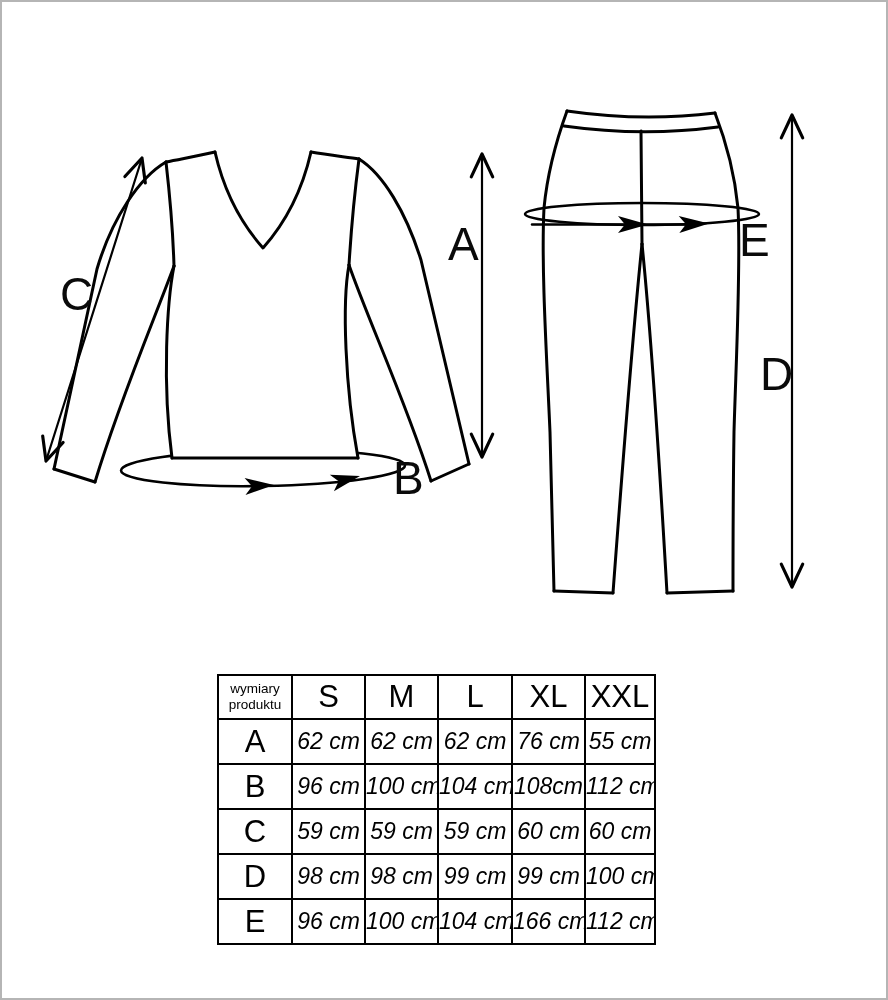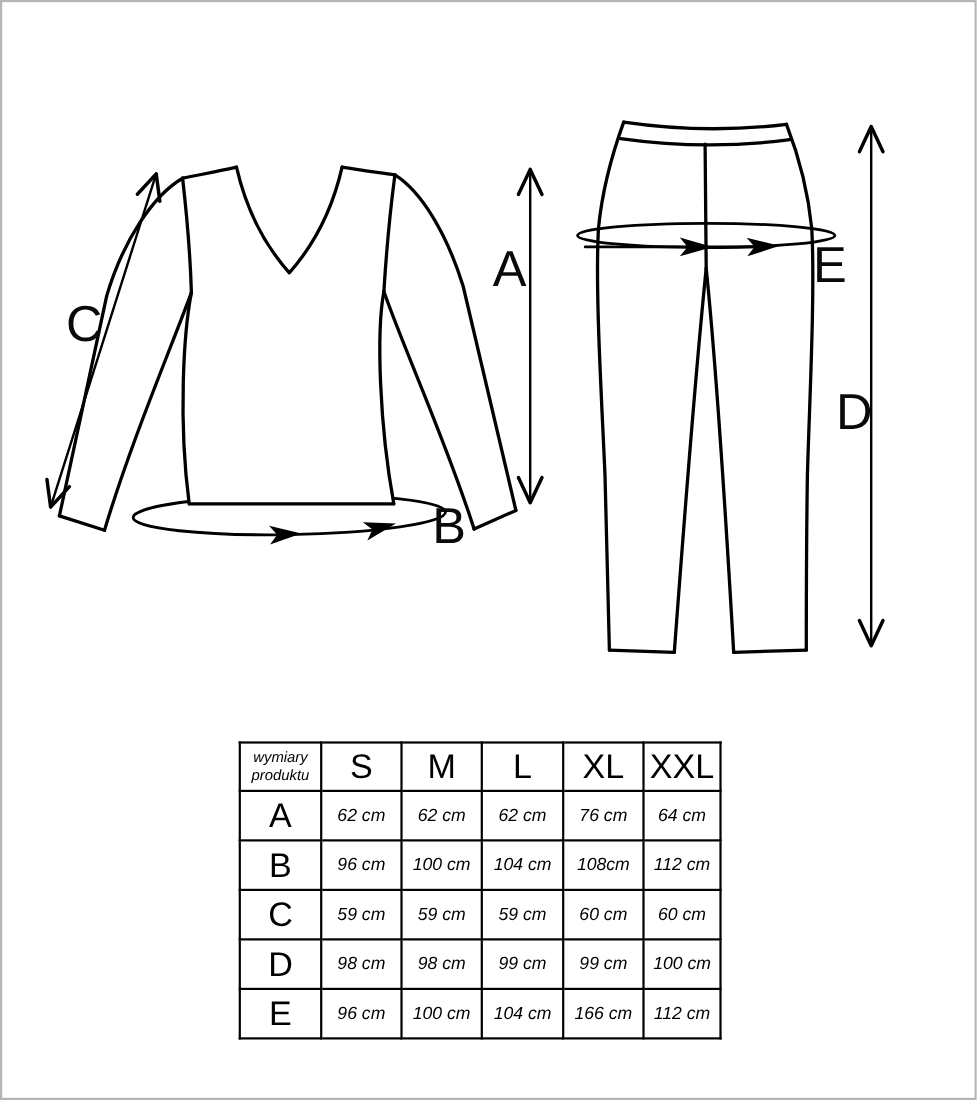--- a/index.html
+++ b/index.html
@@ -40,33 +40,32 @@
     vertical-align:middle;
     padding:0;
     overflow:hidden;
   }
   th.corner{
     font-size:13.5px;
     font-weight:400;
     line-height:1.2;
     height:42px;
     padding:2px 4px;
-    font-style:italic;
   }
   th.size-h{
     font-size:31px;
     font-weight:400;
     height:42px;
   }
   td.dim{
     font-size:31px;
     height:43px;
   }
   td.val{
-    font-size:16px;
+    font-size:23px;
     font-style:italic;
     height:43px;
     white-space:nowrap;
   }
 </style>
 </head>
 <body>
 
 <div class="stage">
 
@@ -164,21 +163,21 @@
           <th class="size-h">XXL</th>
         </tr>
     </thead>
     <tbody>
         <tr>
           <td class="dim">A</td>
           <td class="val">62 cm</td>
           <td class="val">62 cm</td>
           <td class="val">62 cm</td>
           <td class="val">76 cm</td>
-          <td class="val">64 cm</td>
+          <td class="val">55 cm</td>
         </tr>
         <tr>
           <td class="dim">B</td>
           <td class="val">96 cm</td>
           <td class="val">100 cm</td>
           <td class="val">104 cm</td>
           <td class="val">108cm</td>
           <td class="val">112 cm</td>
         </tr>
         <tr>

